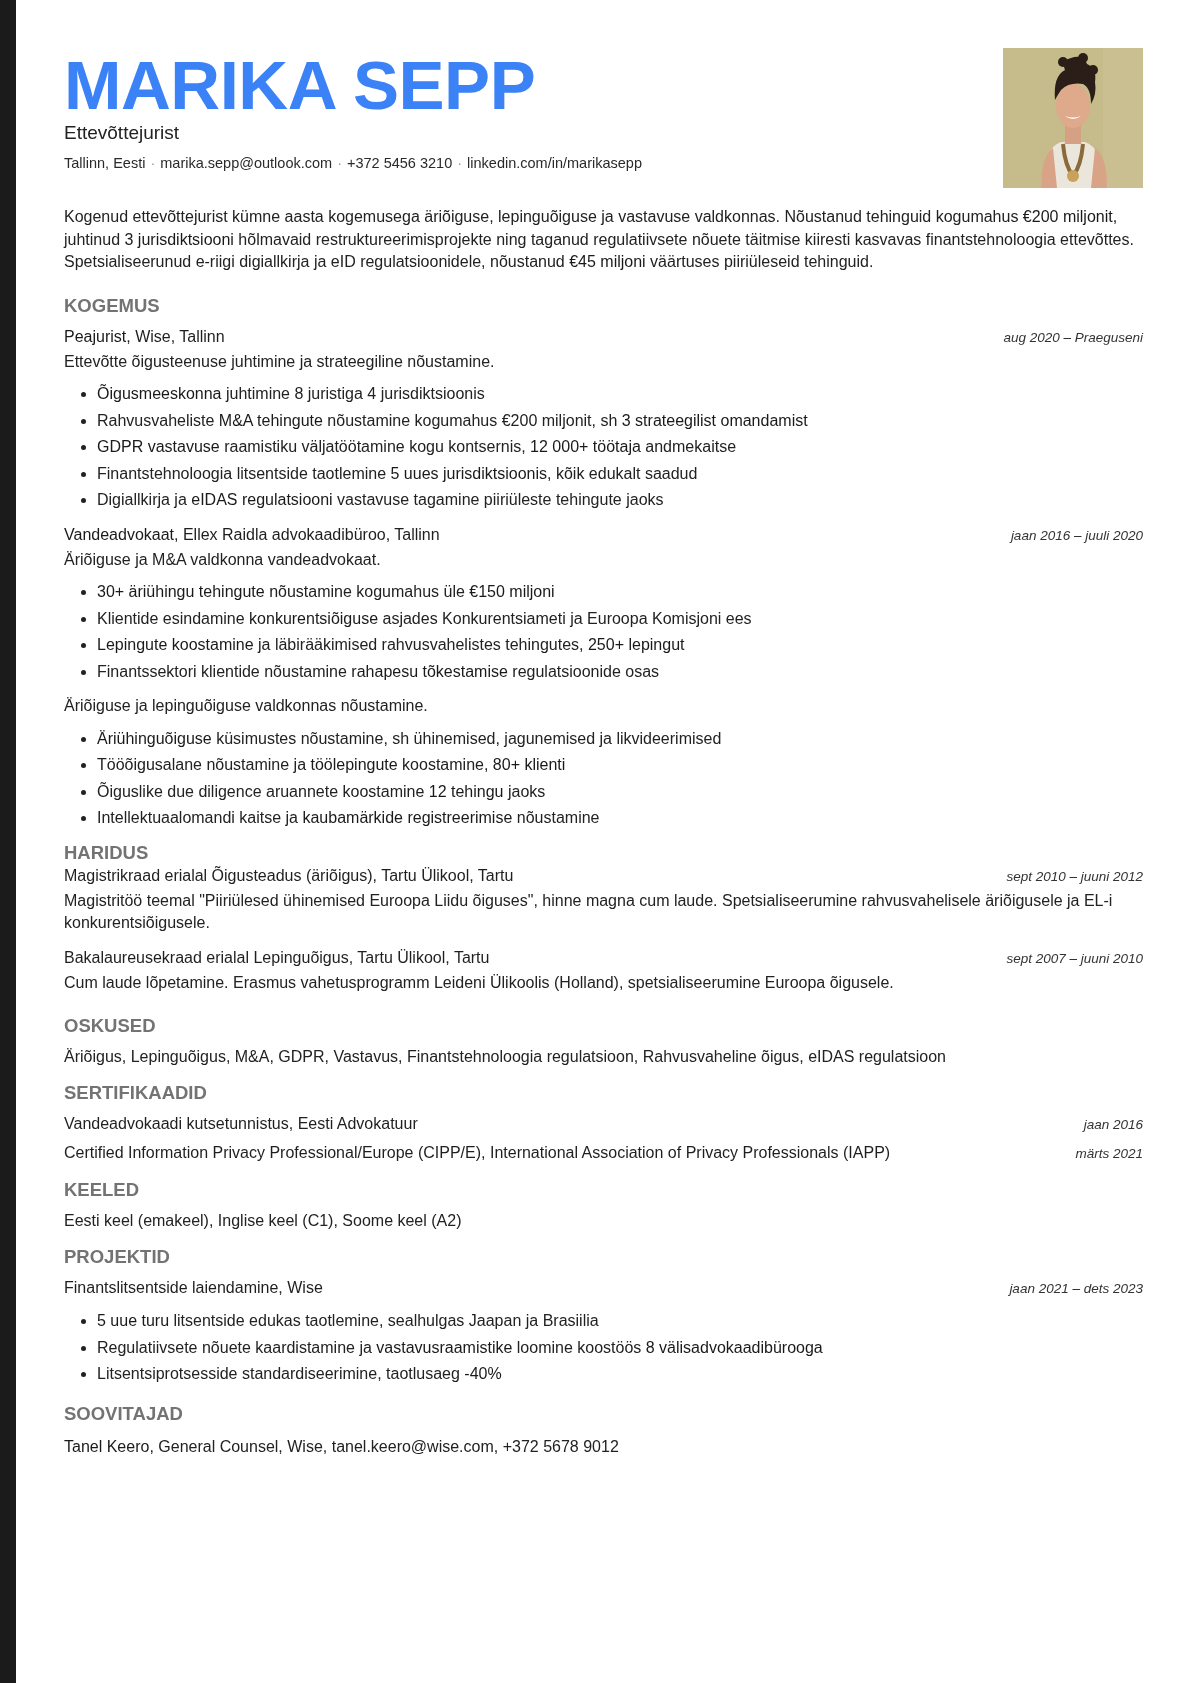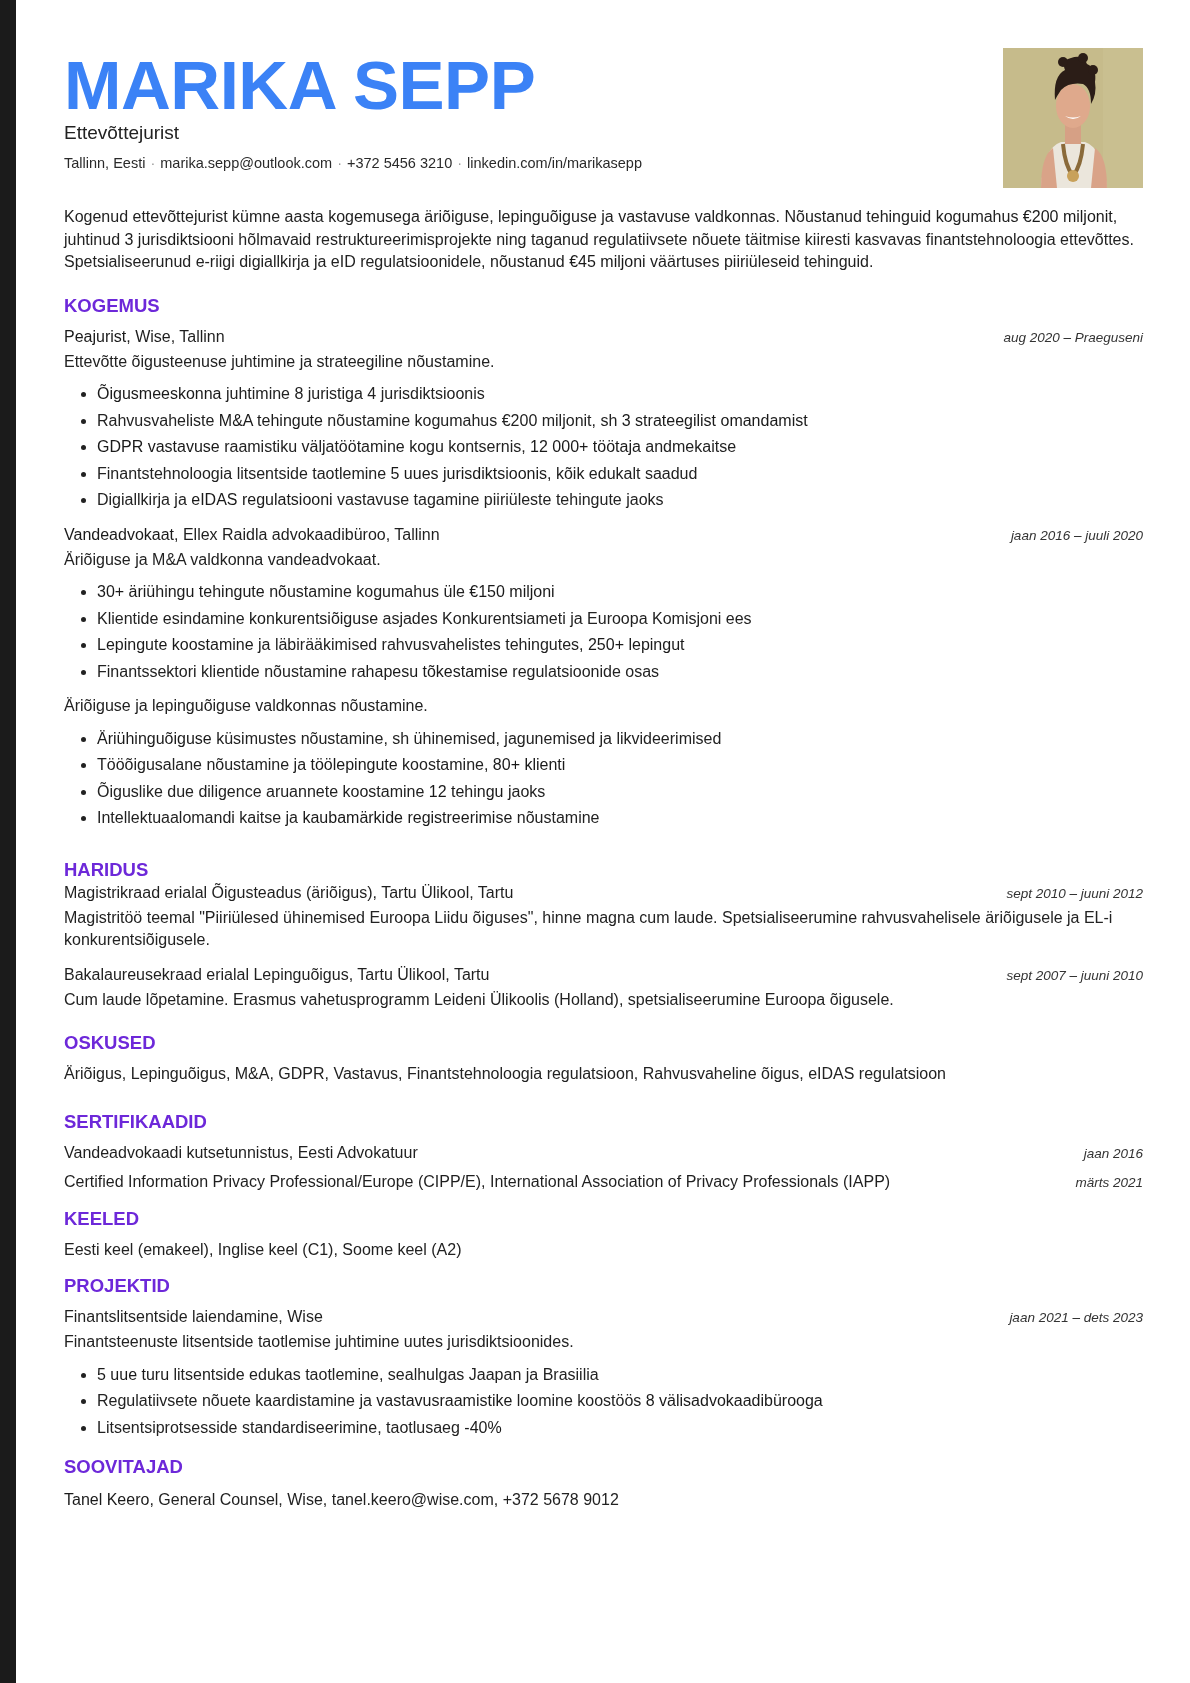--- a/index.html
+++ b/index.html
@@ -17,21 +17,21 @@
   .title { position: absolute; left: 0; top: 122px; font-size: 19px; font-weight: normal; color: #222; }
   .contact { position: absolute; left: 0; top: 155px; font-size: 14.5px; color: #2a2a2a; white-space: nowrap; }
   .contact .sep { color: #999; margin: 0 5px; }
   .photo {
     position: absolute; left: 939px; top: 48px; width: 140px; height: 140px;
     background: #c8bd8d; overflow: hidden;
   }
   .content { position: absolute; left: 0; top: 206px; width: 1079px; }
   .summary { font-size: 16px; line-height: 22.5px; margin: 0; color: #222; }
   b { font-weight: normal; color: #1a1a1a; }
-  .section-h { font-size: 18.5px; font-weight: bold; margin: 0; color: #6d28d9; line-height: 24px; }
+  .section-h { font-size: 18.5px; font-weight: bold; margin: 0; color: #737373; line-height: 24px; }
   .row { display: flex; justify-content: space-between; align-items: baseline; font-size: 16px; line-height: 22px; }
   .row .date { font-style: italic; font-size: 13.5px; color: #333; white-space: nowrap; }
   .desc { font-size: 16px; line-height: 22.5px; color: #222; margin: 2px 0 0 0; }
   ul.bullets { margin: 8px 0 0 0; padding: 0 0 0 33px; font-size: 16px; }
   ul.bullets li { line-height: 26.5px; color: #222; }
   .plain { font-size: 16px; line-height: 22px; color: #222; }
 </style>
 </head>
 <body>
 
@@ -99,63 +99,62 @@
           <p class="desc">Äriõiguse ja lepinguõiguse valdkonnas nõustamine.</p>
           <ul class="bullets">
             <li><b>Äriühinguõiguse</b> küsimustes nõustamine, sh ühinemised, jagunemised ja likvideerimised</li>
             <li>Tööõigusalane nõustamine ja <b>töölepingute</b> koostamine, <b>80+ klienti</b></li>
             <li>Õiguslike due diligence aruannete koostamine <b>12 tehingu</b> jaoks</li>
             <li>Intellektuaalomandi kaitse ja <b>kaubamärkide registreerimise</b> nõustamine</li>
           </ul>
         </div>
       </div>
 
-    <h2 class="section-h" style="margin-top:26px">HARIDUS</h2>
+    <h2 class="section-h" style="margin-top:9px">HARIDUS</h2>
     <div>
       <div style="margin-top:0">
         <div class="row">
             <span>Magistrikraad erialal Õigusteadus (äriõigus), Tartu Ülikool, Tartu</span>
             <span class="date">sept 2010 – juuni 2012</span>
           </div>
         <p class="desc">Magistritöö teemal "Piiriülesed ühinemised Euroopa Liidu õiguses", hinne magna cum laude. Spetsialiseerumine rahvusvahelisele äriõigusele ja EL-i konkurentsiõigusele.</p>
       </div>
       <div style="margin-top:12px">
         <div class="row">
             <span>Bakalaureusekraad erialal Lepinguõigus, Tartu Ülikool, Tartu</span>
             <span class="date">sept 2007 – juuni 2010</span>
           </div>
         <p class="desc">Cum laude lõpetamine. Erasmus vahetusprogramm Leideni Ülikoolis (Holland), spetsialiseerumine Euroopa õigusele.</p>
       </div>
     </div>
 
     <h2 class="section-h" style="margin-top:20px">OSKUSED</h2>
     <div class="plain" style="margin-top:8px">Äriõigus, Lepinguõigus, M&amp;A, GDPR, Vastavus, Finantstehnoloogia regulatsioon, Rahvusvaheline õigus, eIDAS regulatsioon</div>
 
-    <h2 class="section-h" style="margin-top:25px">SERTIFIKAADID</h2>
+    <h2 class="section-h" style="margin-top:13px">SERTIFIKAADID</h2>
     <div style="margin-top:8px">
       <div class="row">
           <span>Vandeadvokaadi kutsetunnistus, Eesti Advokatuur</span>
           <span class="date">jaan 2016</span>
         </div>
       <div class="row" style="margin-top:6px">
           <span>Certified Information Privacy Professional/Europe (CIPP/E), International Association of Privacy Professionals (IAPP)</span>
           <span class="date">märts 2021</span>
         </div>
     </div>
 
     <h2 class="section-h" style="margin-top:13px">KEELED</h2>
     <div class="plain" style="margin-top:8px">Eesti keel (emakeel), Inglise keel (C1), Soome keel (A2)</div>
 
     <h2 class="section-h" style="margin-top:13px">PROJEKTID</h2>
     <div style="margin-top:8px">
       <div class="row">
           <span>Finantslitsentside laiendamine, Wise</span>
           <span class="date">jaan 2021 – dets 2023</span>
         </div>
-      <p class="desc">Finantsteenuste litsentside taotlemise juhtimine uutes jurisdiktsioonides.</p>
       <ul class="bullets" id="project-bullets">
           <li><b>5 uue turu</b> litsentside edukas taotlemine, sealhulgas Jaapan ja Brasiilia</li>
           <li>Regulatiivsete nõuete kaardistamine ja <b>vastavusraamistike</b> loomine koostöös <b>8 välisadvokaadibürooga</b></li>
           <li>Litsentsiprotsesside standardiseerimine, taotlusaeg <b>-40%</b></li>
         </ul>
     </div>
 
     <h2 class="section-h" style="margin-top:14px">SOOVITAJAD</h2>
     <div class="plain" style="margin-top:10px">
       <b>Tanel Keero</b><span>, General Counsel, Wise, tanel.keero@wise.com, +372 5678 9012</span>

